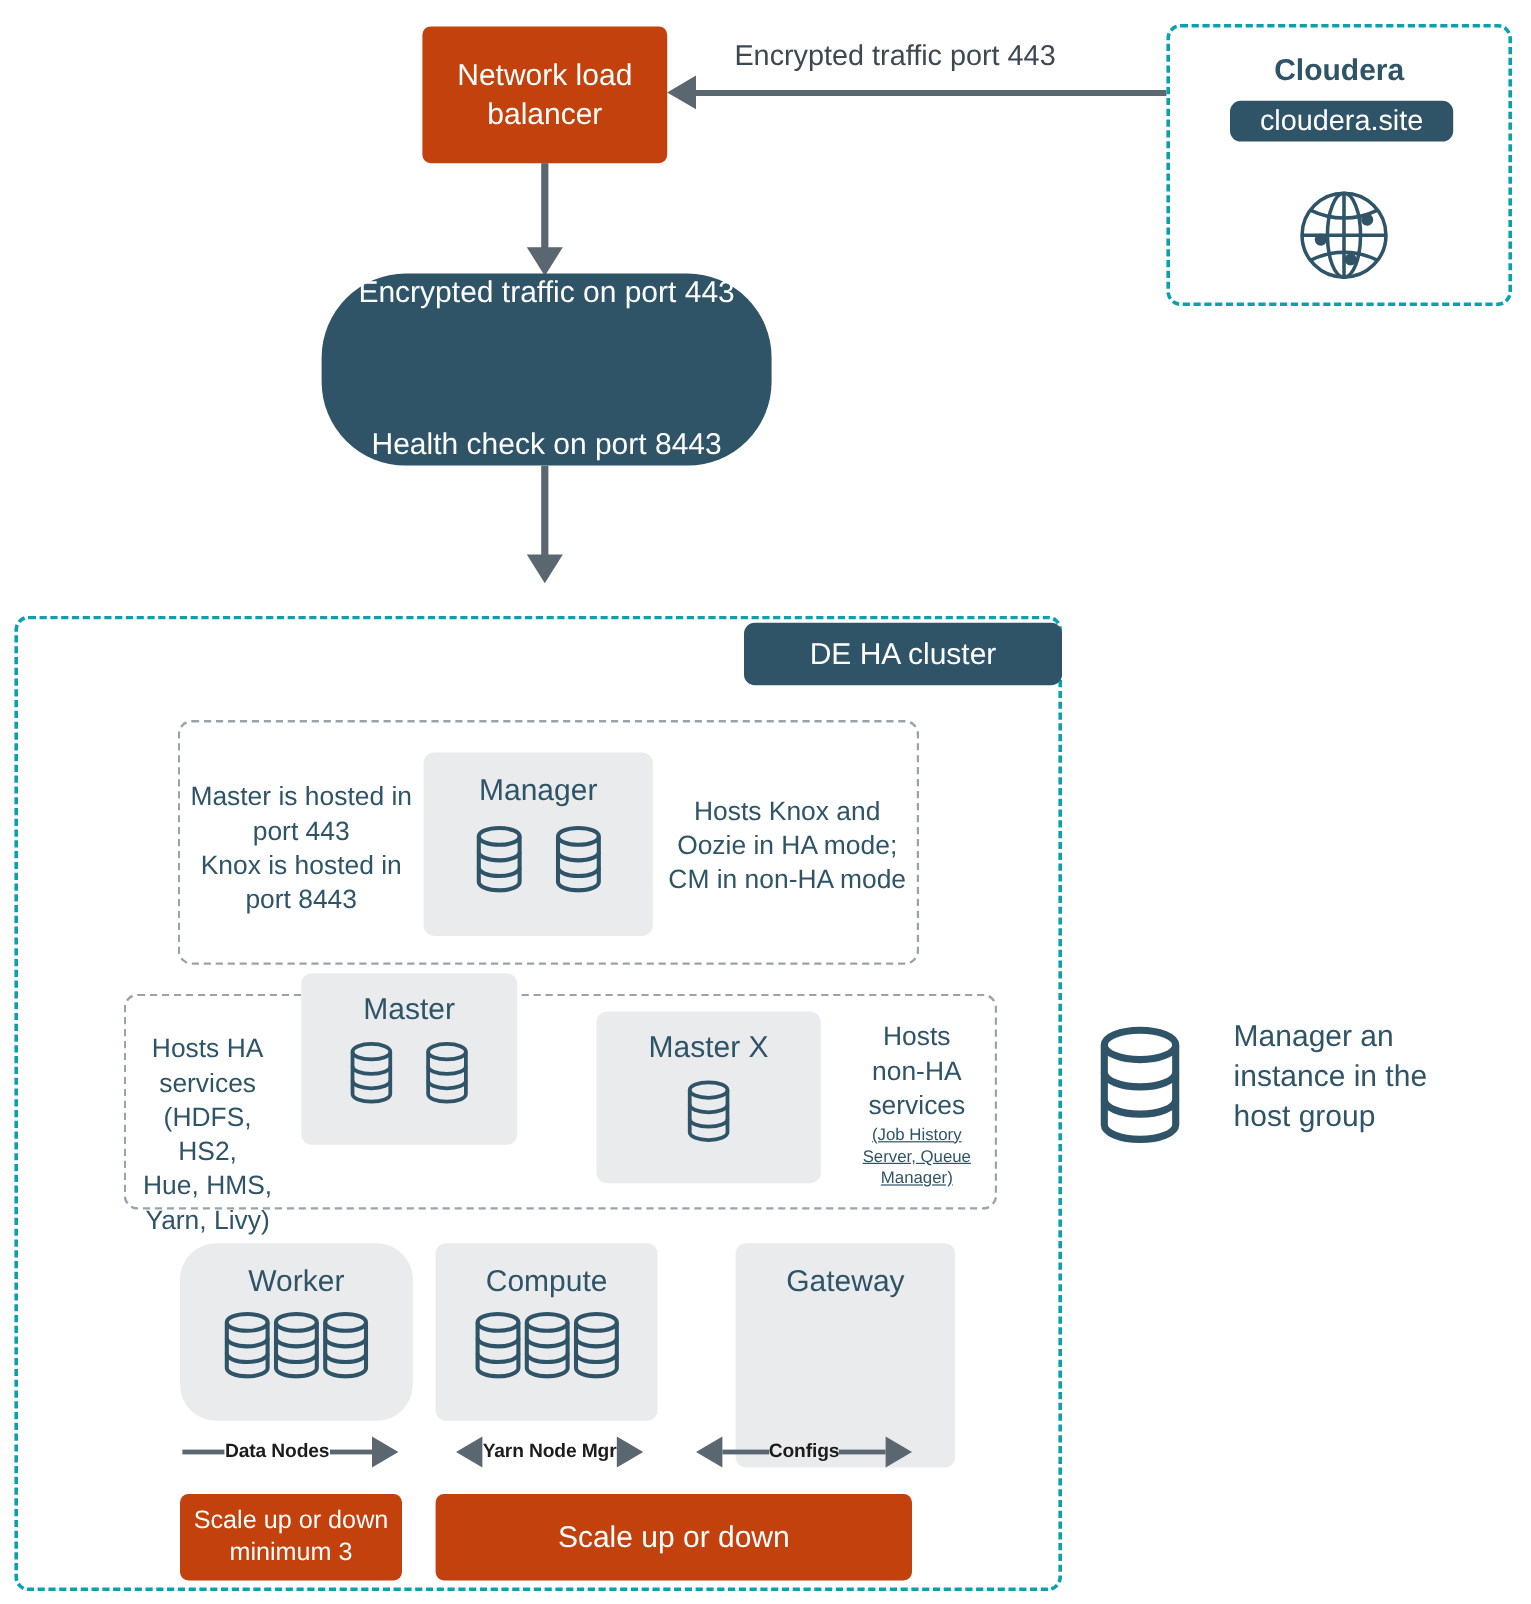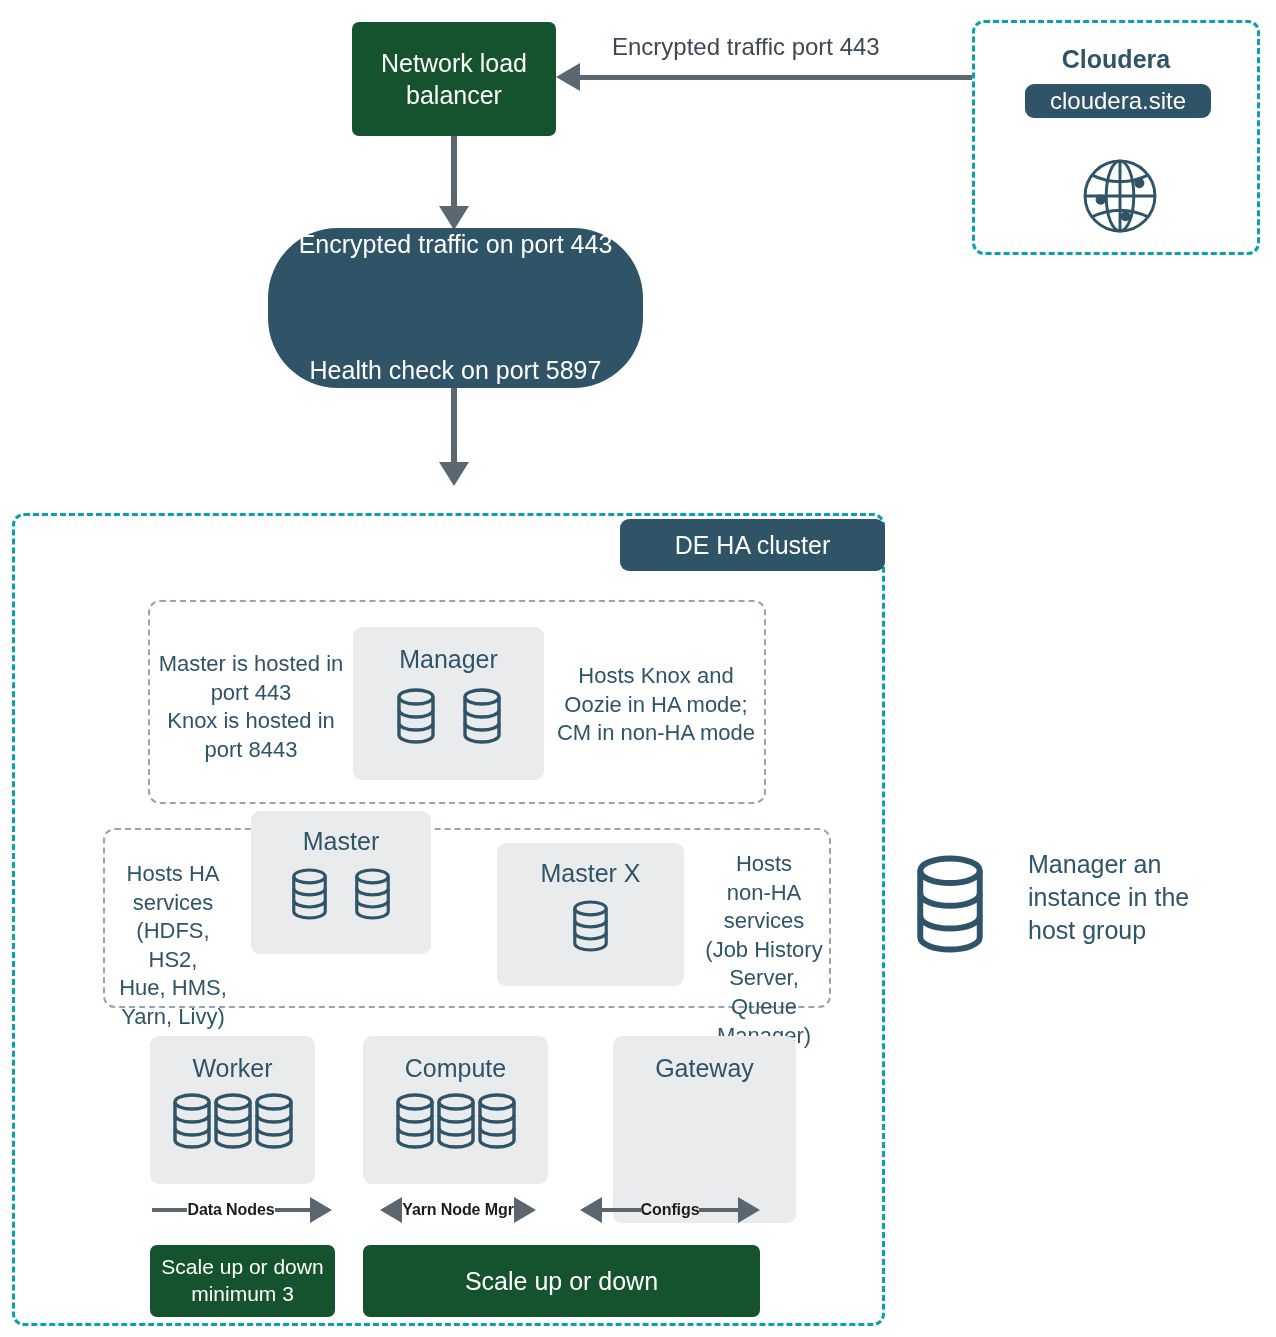--- a/index.html
+++ b/index.html
@@ -10,21 +10,21 @@
     position: relative;
     overflow: hidden;
   }
   #stage { position: absolute; inset: 0; }
 
   
   .abs { position: absolute; }
 
   
   .teal-box {
-    background: #14532d;
+    background: #c2410c;
     border-radius: 7px;
     color: #ffffff;
     display: flex;
     align-items: center;
     justify-content: center;
     text-align: center;
     line-height: 1.28;
   }
 
   
@@ -175,21 +175,21 @@
         <circle cx="56" cy="72" r="5.5"></circle>
       </g>
     </svg>
   </div>
 
   <div class="abs line-v" style="left:451px; top:136px; width:6px; height:76px;"></div>
   <div class="abs arrow-down" style="left:439px; top:206px;"></div>
 
   <div class="abs navy-pill" style="left:268px; top:228px; width:375px; height:160px; font-size:25px; flex-direction:column;">
     <div>Encrypted traffic on port 443</div>
-    <div>Health check on port 5897</div>
+    <div>Health check on port 8443</div>
   </div>
 
   <div class="abs line-v" style="left:451px; top:388px; width:6px; height:78px;"></div>
   <div class="abs arrow-down" style="left:439px; top:462px;"></div>
 
   <div class="abs dashed-teal" style="left:12px; top:513px; width:873px; height:813px;"></div>
 
   <div class="abs navy-tag" style="left:620px; top:519px; width:265px; height:52px; font-size:25px;">
     <span>DE HA cluster</span>
   </div>
@@ -286,28 +286,28 @@
       </span>
     </div>
   </div>
 
   <div class="abs note" style="left:700px; top:850px; width:128px;">
     <div style="font-size:22px;">
       <div>Hosts</div>
       <div>non-HA</div>
       <div>services</div>
     </div>
-    <div style="font-size:22px;">
+    <div style="font-size:14px;text-decoration:underline;">
       <div>(Job History</div>
       <div>Server, Queue</div>
       <div>Manager)</div>
     </div>
   </div>
 
-  <div class="abs host-card" style="left:150px; top:1036px; width:165px; height:148px; padding-top:18px;">
+  <div class="abs host-card" style="left:150px; top:1036px; width:194px; height:148px; padding-top:18px;border-radius:30px;">
     <div class="host-card-title">Worker</div>
     <div class="db-row" style="gap:1px; margin-top:10px;">
       <span>
         <svg viewBox="0 0 40 56" width="40" height="56" aria-hidden="true">
           <g fill="none" stroke="#2f5468" stroke-width="3.4">
             <ellipse cx="20" cy="9" rx="17" ry="7"></ellipse>
             <path d="M3 9 v38 a17 7 0 0 0 34 0 V9"></path>
             <path d="M3 22 a17 7 0 0 0 34 0"></path>
             <path d="M3 35 a17 7 0 0 0 34 0"></path>
           </g>

